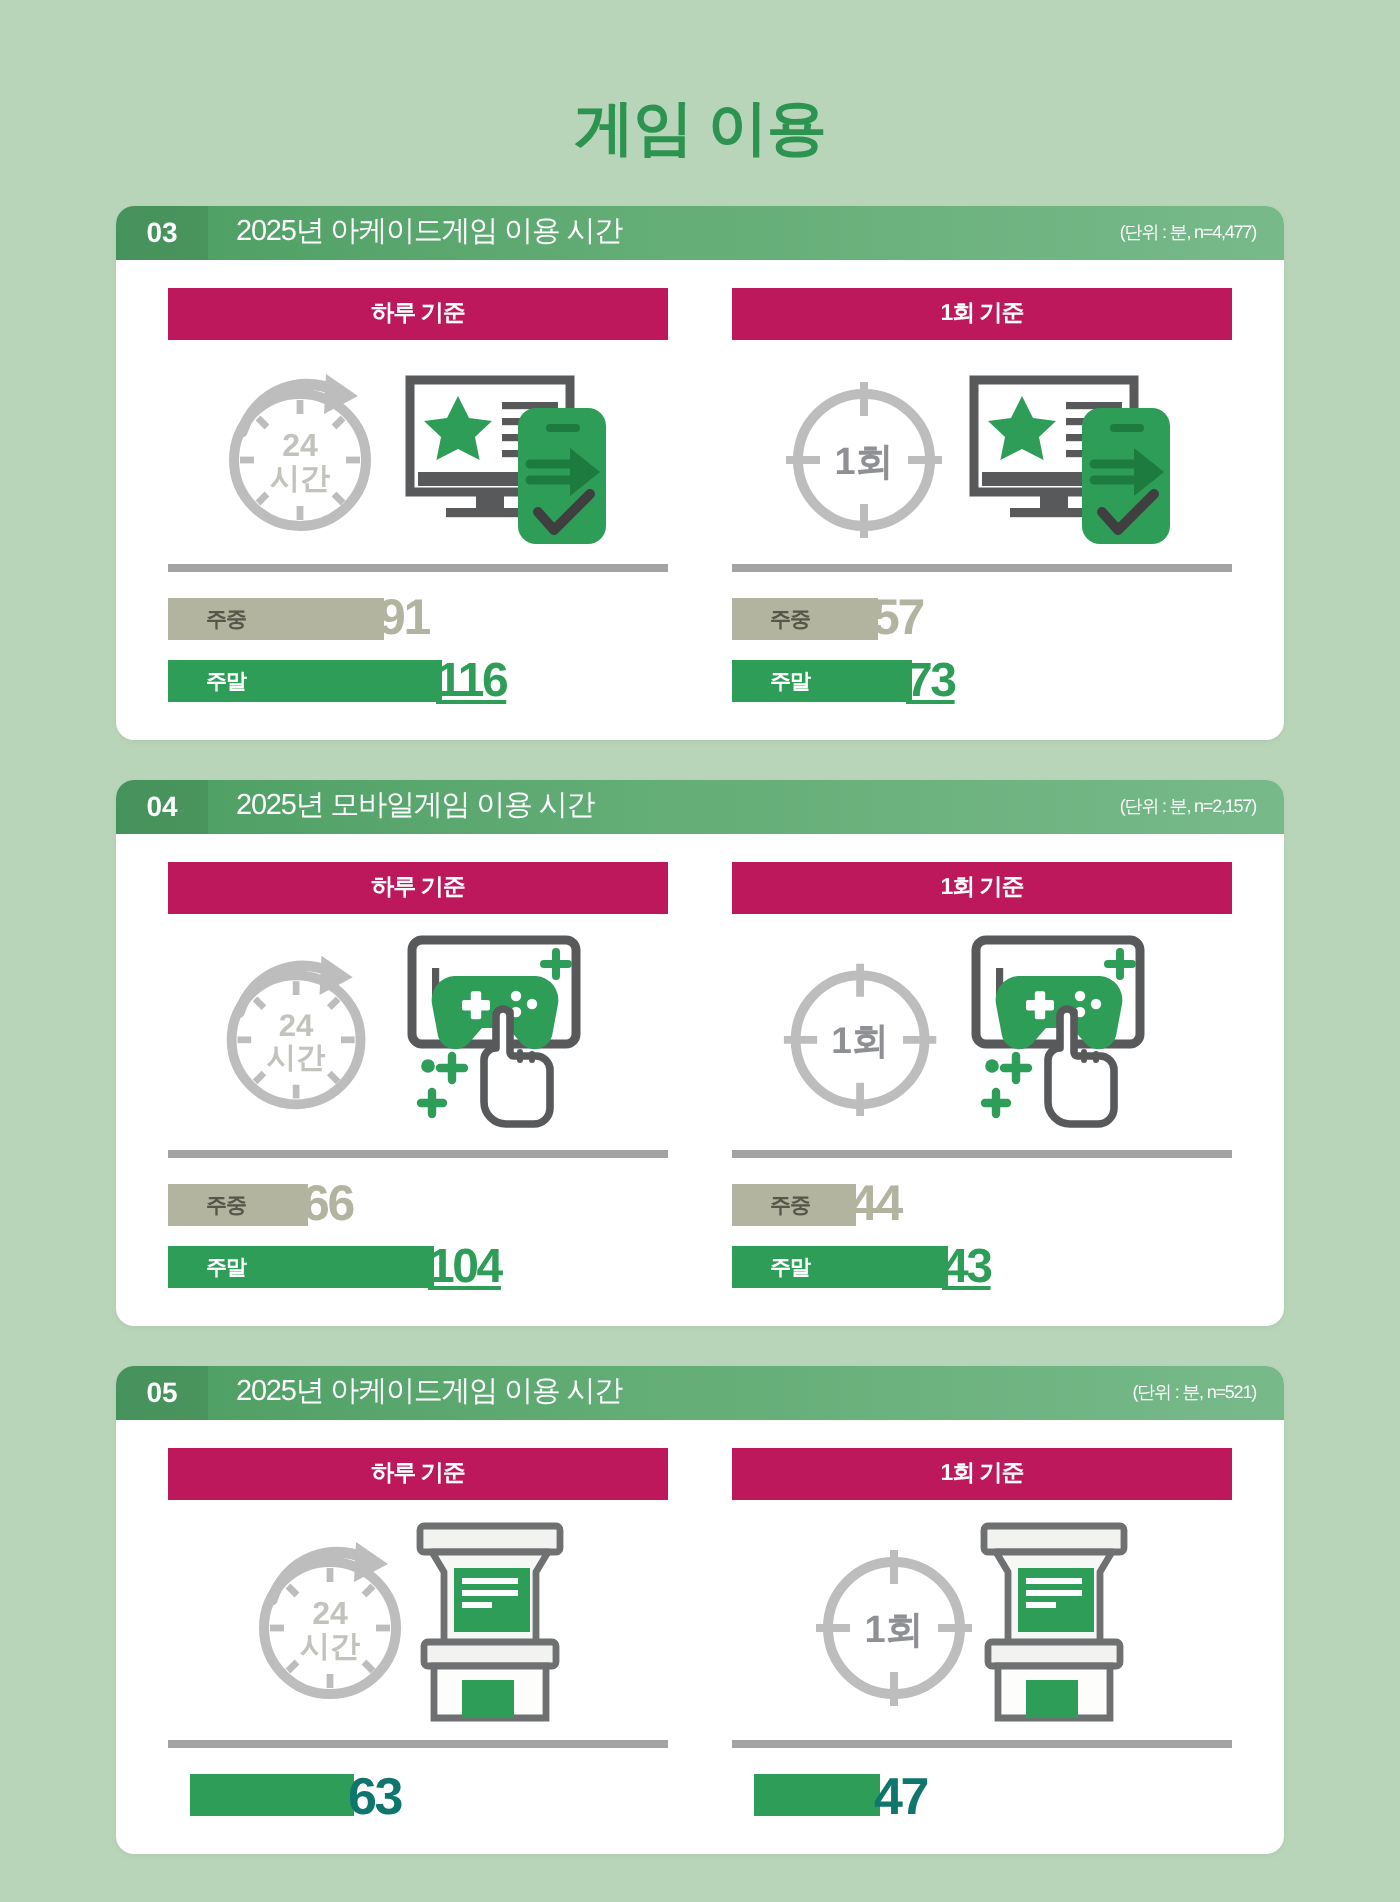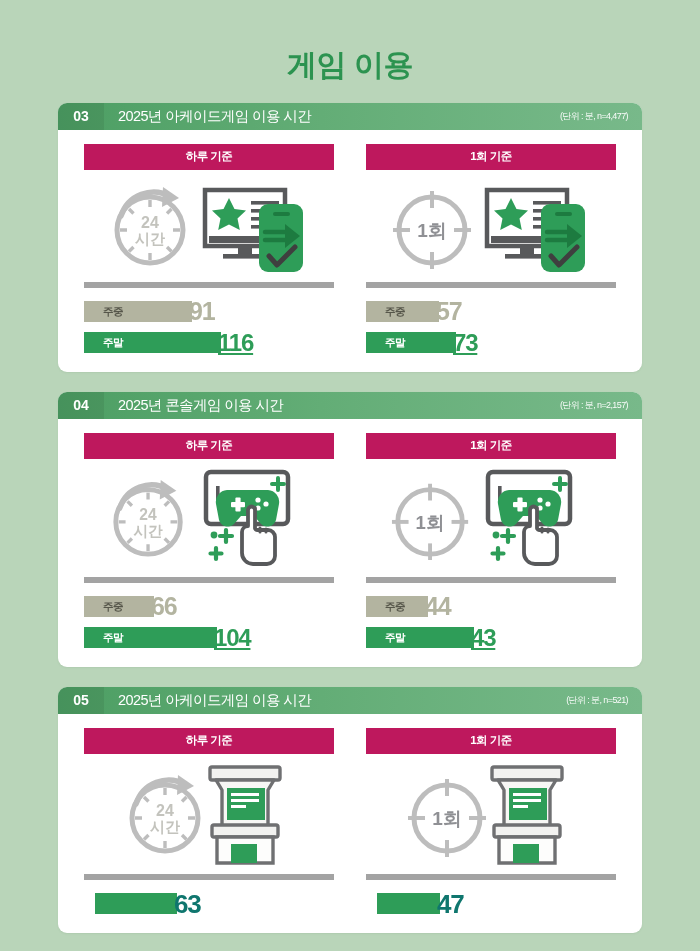--- a/index.html
+++ b/index.html
@@ -85,21 +85,21 @@
     color: #fff;
     font-size: 11.5px;
     font-weight: bold;
     text-align: center;
     padding: 5px 0 6px 0;
     letter-spacing: -0.5px;
   }
   .illus {
     height: 112px;
     position: relative;
-    border-bottom: 6px solid #a3a3a3;
+    border-bottom: 4px solid #a3a3a3;
     display: flex;
     align-items: center;
     justify-content: center;
     gap: 2px;
   }
   .illus.arcade-illus { height: 120px; }
   .illus.console-illus { height: 118px; }
   .bars {
     padding-top: 12px;
   }
@@ -261,21 +261,21 @@
           </div>
         </div>
       </div>
 
     </div>
   </div>
 
   <div class="card">
     <div class="card-header">
       <div class="card-num">04</div>
-      <div class="card-title">2025년 콘솔게임 이용 시간</div>
+      <div class="card-title">2025년 모바일게임 이용 시간</div>
       <div class="card-unit">(단위 : 분, n=2,157)</div>
     </div>
     <div class="card-body">
 
       <div class="panel">
         <div class="panel-head">하루 기준</div>
         <div class="illus console-illus">
           <svg width="84" height="92" viewBox="0 0 86 92">
             <circle cx="41" cy="50" r="33" fill="none" stroke="#bdbdbd" stroke-width="5"></circle>
             <g stroke="#bdbdbd" stroke-width="3.4">

